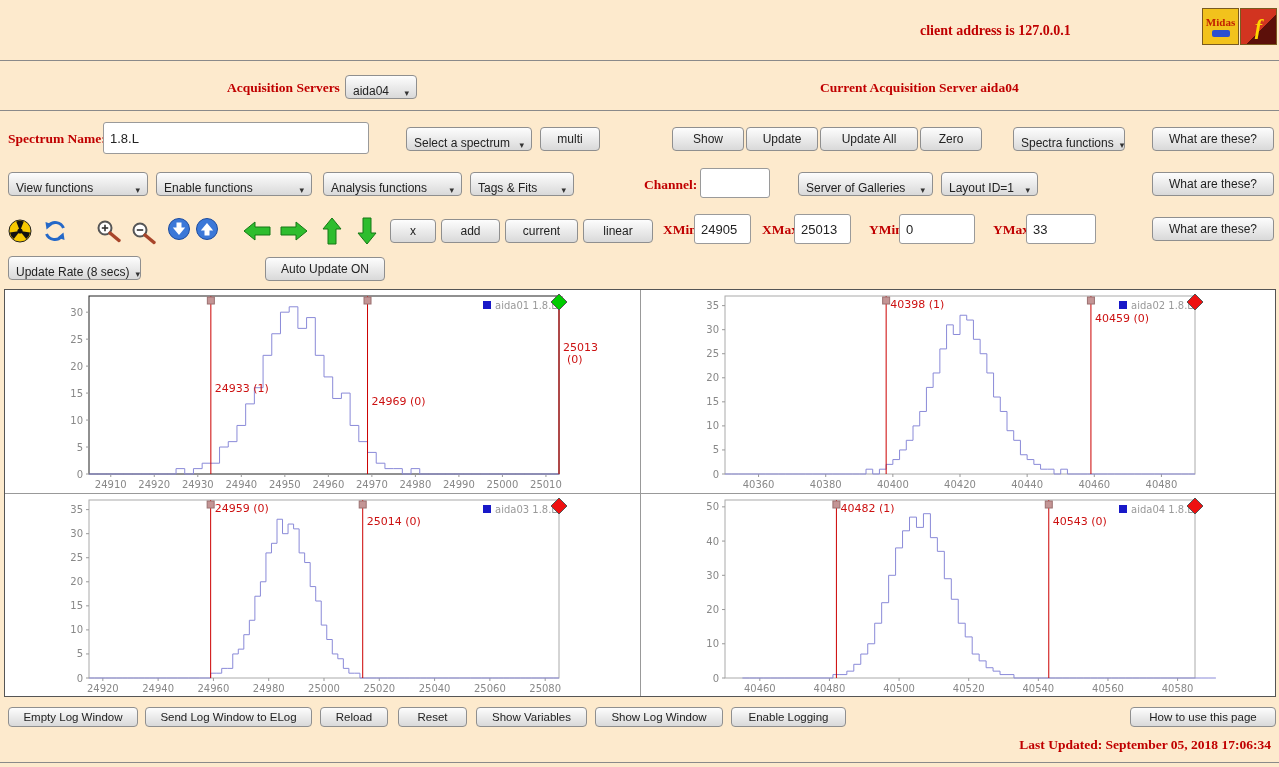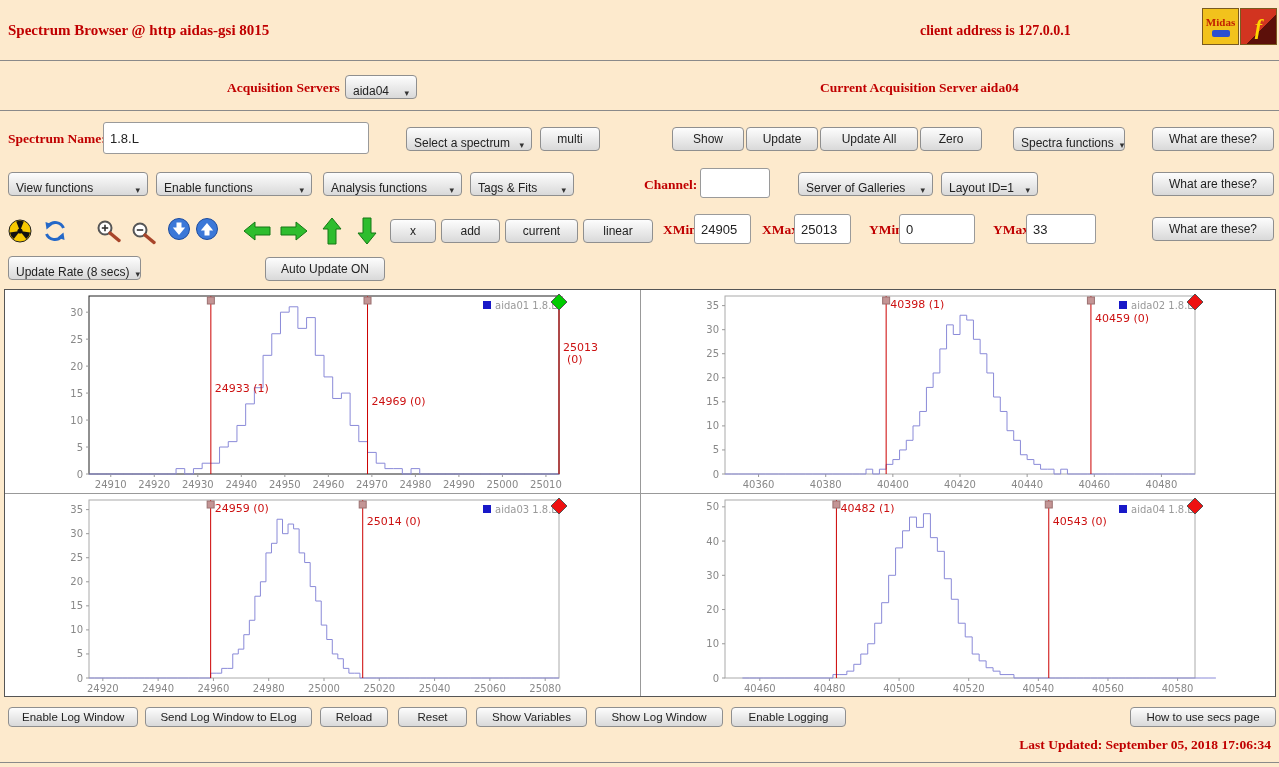--- a/index.html
+++ b/index.html
@@ -30,21 +30,20 @@
   .logo1{background:#f2c21c;color:#c22000;font-family:"Liberation Serif",serif;
          font-weight:bold;font-size:11px}
   .logo1 .drum{width:18px;height:7px;background:#2b4fd0;border-radius:2px;margin-top:2px}
   .logo2{background:linear-gradient(135deg,#d23420 58%,#5c100a 58%);color:#ffd400;
          font-family:"Liberation Serif",serif;font-style:italic;font-weight:bold;font-size:22px}
 </style>
 </head>
 <body>
 
 <div class="abs" style="left:0;top:0;width:1279px;height:60px">
-  <div class="abs red" style="left:8px;top:22px;font-size:15px">Spectrum Browser @ http aidas-gsi 8015</div>
   <div class="abs red" style="left:920px;top:23px;font-size:14px">client address is 127.0.0.1</div>
   <div class="logo logo1" style="left:1202px">
     <span>Midas</span>
     <span class="drum"></span>
   </div>
   <div class="logo logo2" style="left:1240px">
     <span>f</span>
   </div>
 </div>
 <div class="hline" style="top:60px"></div>
@@ -377,23 +376,23 @@
         <line x1="407.77777777777777" y1="6" x2="407.77777777777777" y2="184" stroke="#cc0000" stroke-width="1"></line>
         <rect x="404.27777777777777" y="7" width="7" height="7" fill="#c49595" stroke="#9a7070"></rect>
         <text x="411.77777777777777" y="30.92" fill="#cc1111" font-size="11">40543 (0)</text>
         <rect x="478" y="11" width="8" height="8" fill="#1818c8"></rect>
         <text x="490" y="19" fill="#999" font-size="10">aida04 1.8.L</text>
         <polygon points="554,4 562,12 554,20 546,12" fill="#ee1111" stroke="#555" stroke-width="1"></polygon>
       </svg>
   </div>
 </div>
 
-<div class="btn btn2" style="left:8px;top:707px;width:130px">Enable Log Window</div>
+<div class="btn btn2" style="left:8px;top:707px;width:130px">Empty Log Window</div>
 <div class="btn btn2" style="left:145px;top:707px;width:167px">Send Log Window to ELog</div>
 <div class="btn btn2" style="left:320px;top:707px;width:68px">Reload</div>
 <div class="btn btn2" style="left:398px;top:707px;width:69px">Reset</div>
 <div class="btn btn2" style="left:476px;top:707px;width:111px">Show Variables</div>
 <div class="btn btn2" style="left:595px;top:707px;width:128px">Show Log Window</div>
 <div class="btn btn2" style="left:731px;top:707px;width:115px">Enable Logging</div>
-<div class="btn btn2" style="left:1130px;top:707px;width:146px">How to use secs page</div>
+<div class="btn btn2" style="left:1130px;top:707px;width:146px">How to use this page</div>
 
 <div class="abs red" style="right:8px;top:737px;font-size:13.5px;position:absolute">Last Updated: September 05, 2018 17:06:34</div>
 <div class="hline" style="top:762px"></div>
 
 </body></html>

